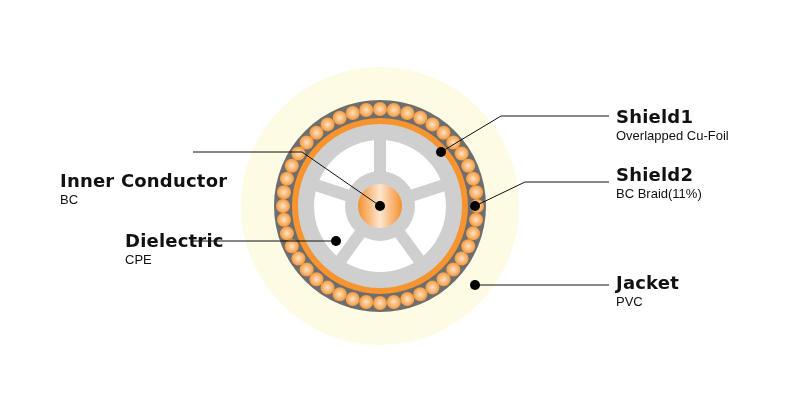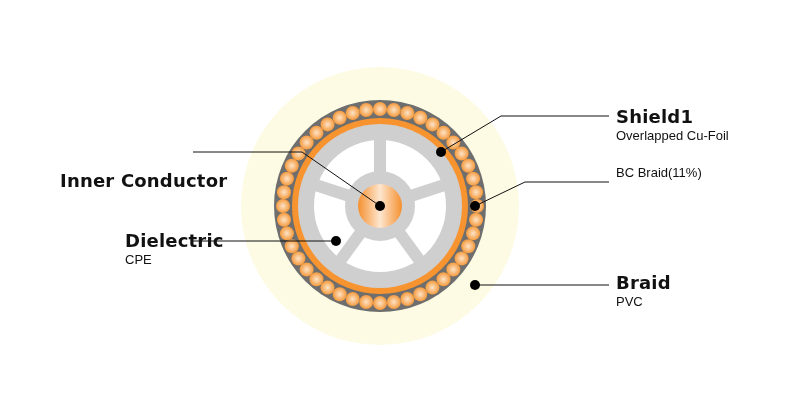--- a/index.html
+++ b/index.html
@@ -104,32 +104,34 @@
     <circle cx="380" cy="206" r="5"></circle>
     <circle cx="336" cy="241" r="5"></circle>
     <circle cx="441" cy="152" r="5"></circle>
     <circle cx="475" cy="206" r="5"></circle>
     <circle cx="475" cy="285" r="5"></circle>
   </g>
 </svg>
 
 <div class="label" style="left:60px; top:141px;margin-top:30px;">
   <span class="title">Inner Conductor</span>
+  <span class="sub">BC</span>
 </div>
 
 <div class="label" style="left:125px; top:231px;">
   <span class="title">Dielectric</span>
   <span class="sub">CPE</span>
 </div>
 
 <div class="label" style="left:616px; top:107px;">
   <span class="title">Shield1</span>
   <span class="sub">Overlapped Cu-Foil</span>
 </div>
 
 <div class="label" style="left:616px; top:165px;">
+  <span class="title">Shield2</span>
   <span class="sub">BC Braid(11%)</span>
 </div>
 
 <div class="label" style="left:616px; top:273px;">
-  <span class="title">Braid</span>
+  <span class="title">Jacket</span>
   <span class="sub">PVC</span>
 </div>
 
 </body></html>

